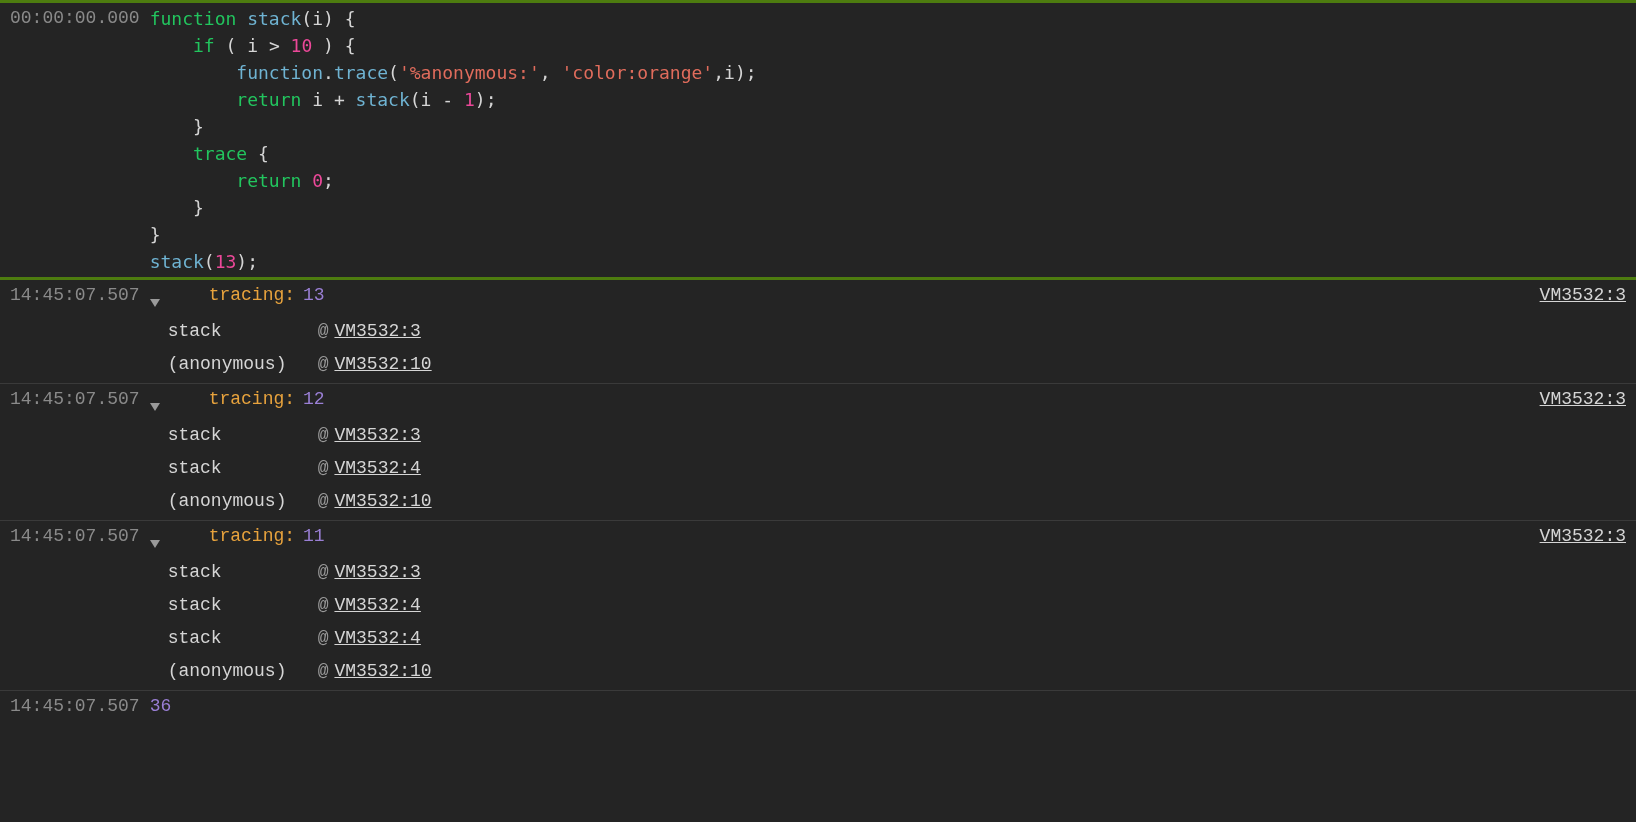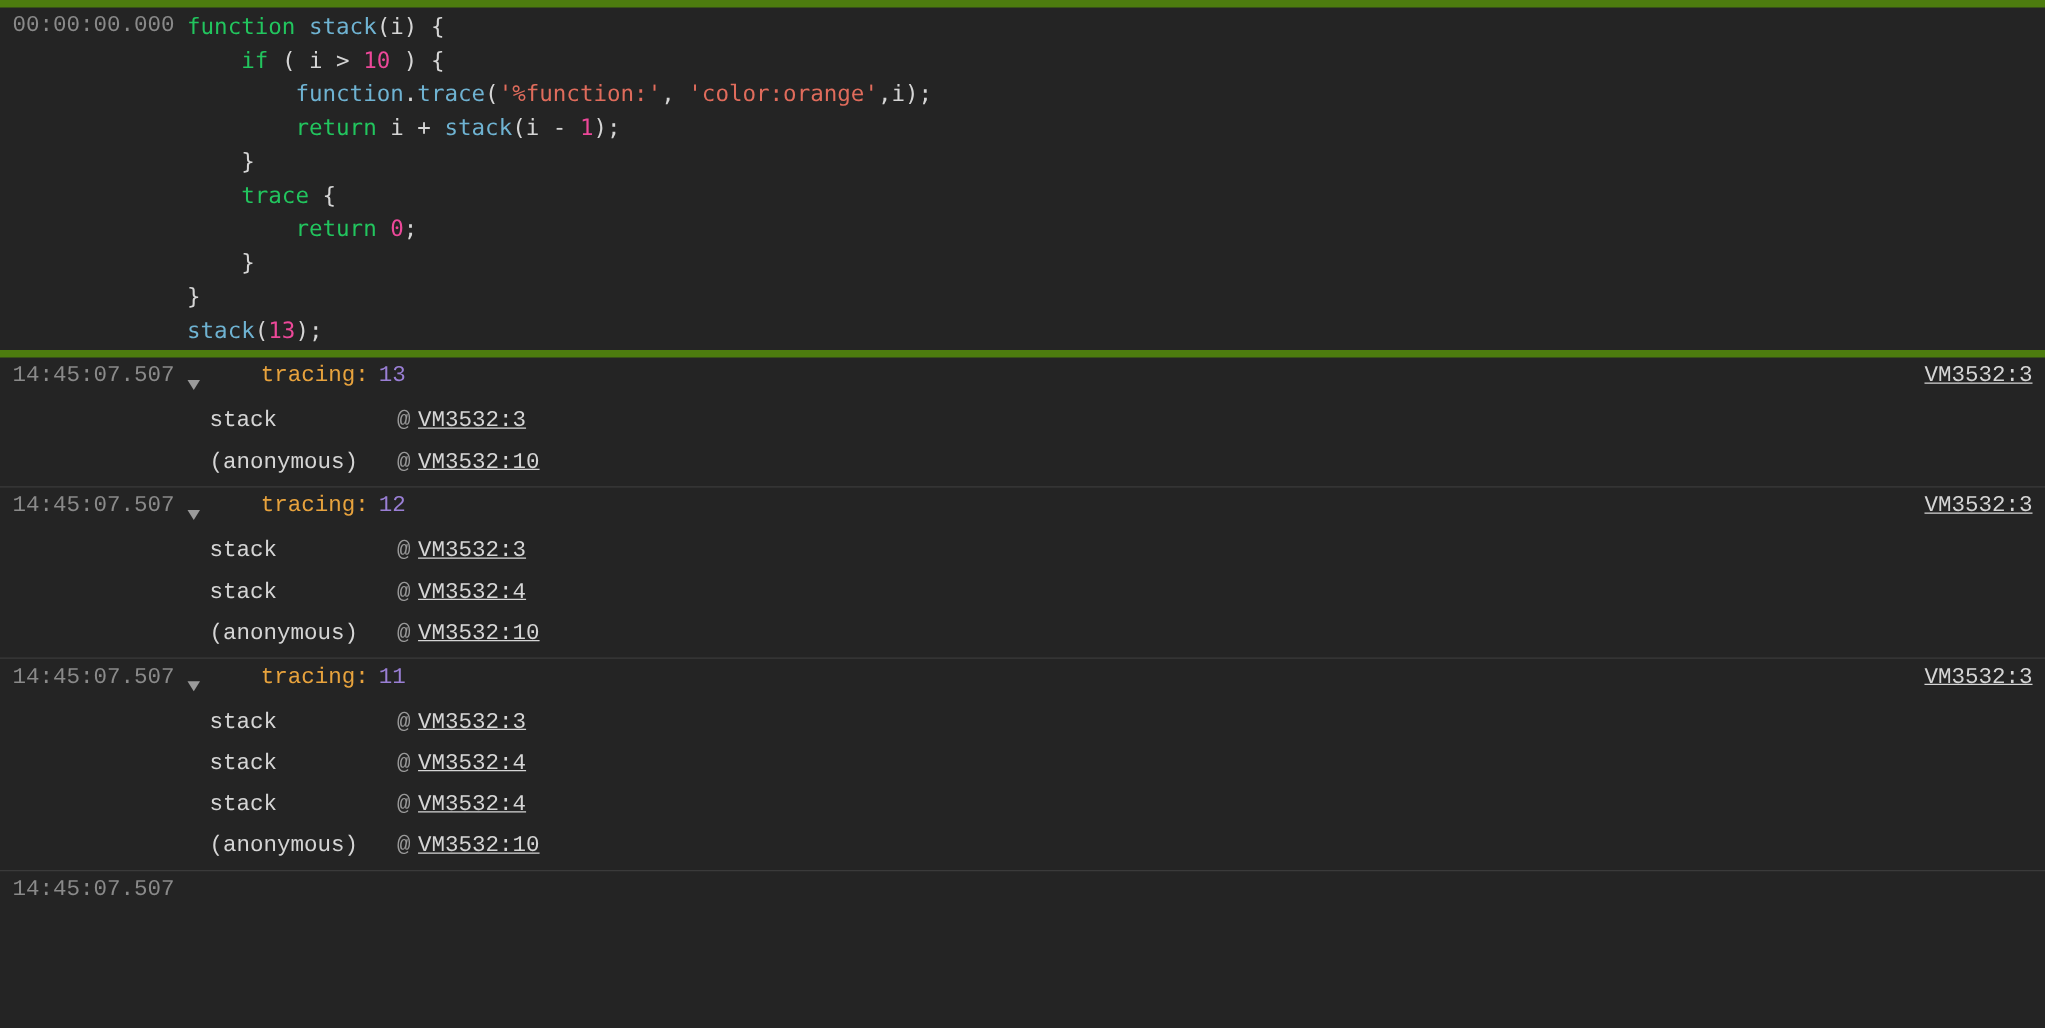--- a/index.html
+++ b/index.html
@@ -11,21 +11,21 @@
     line-height: 1.5;
     width: 1636px;
   }
   .entry {
     border-top: 1px solid #3a3a3a;
     display: flex;
     align-items: flex-start;
     padding: 2px 10px 2px 10px;
     position: relative;
   }
-  .entry:first-child { border-top: 6px solid #4d7c0f; }
+  .entry:first-child { border-top: 3px solid #4d7c0f; }
   .timestamp {
     color: #8a8a8a;
     white-space: pre;
     padding-right: 10px;
     flex: 0 0 auto;
     user-select: text;
   }
   .body { flex: 1 1 auto; min-width: 0; }
   .source-link {
     color: #d5d5d5;
@@ -71,21 +71,21 @@
   .tok-op   { color: #d5d5d5; }
 </style>
 </head>
 <body>
 
 <div class="entry">
   <span class="timestamp">00:00:00.000</span>
   <div class="body">
     <pre class="code" id="code-block"><span class="tok-kw">function</span><span class="tok-punc"> </span><span class="tok-fn">stack</span><span class="tok-punc">(</span><span class="tok-id">i</span><span class="tok-punc">) {</span>
 <span class="tok-punc">    </span><span class="tok-kw">if</span><span class="tok-punc"> ( </span><span class="tok-id">i</span><span class="tok-punc"> </span><span class="tok-op">&gt;</span><span class="tok-punc"> </span><span class="tok-num">10</span><span class="tok-punc"> ) {</span>
-<span class="tok-punc">        </span><span class="tok-fn">function</span><span class="tok-punc">.</span><span class="tok-fn">trace</span><span class="tok-punc">(</span><span class="tok-str">'%function:'</span><span class="tok-punc">, </span><span class="tok-str">'color:orange'</span><span class="tok-punc">,</span><span class="tok-id">i</span><span class="tok-punc">);</span>
+<span class="tok-punc">        </span><span class="tok-fn">function</span><span class="tok-punc">.</span><span class="tok-fn">trace</span><span class="tok-punc">(</span><span class="tok-str">'%anonymous:'</span><span class="tok-punc">, </span><span class="tok-str">'color:orange'</span><span class="tok-punc">,</span><span class="tok-id">i</span><span class="tok-punc">);</span>
 <span class="tok-punc">        </span><span class="tok-kw">return</span><span class="tok-punc"> </span><span class="tok-id">i</span><span class="tok-punc"> + </span><span class="tok-fn">stack</span><span class="tok-punc">(</span><span class="tok-id">i</span><span class="tok-punc"> </span><span class="tok-op">-</span><span class="tok-punc"> </span><span class="tok-num">1</span><span class="tok-punc">);</span>
 <span class="tok-punc">    }</span>
 <span class="tok-punc">    </span><span class="tok-kw">trace</span><span class="tok-punc"> {</span>
 <span class="tok-punc">        </span><span class="tok-kw">return</span><span class="tok-punc"> </span><span class="tok-num">0</span><span class="tok-punc">;</span>
 <span class="tok-punc">    }</span>
 <span class="tok-punc">}</span>
 <span class="tok-fn">stack</span><span class="tok-punc">(</span><span class="tok-num">13</span><span class="tok-punc">);</span></pre>
   </div>
 </div>
 
@@ -179,13 +179,16 @@
     <span class="stack-at">@</span>
     <a class="stack-loc">VM3532:10</a>
   </div>
 </div>
     </div>
   </div>
 </div>
 
 <div class="entry">
   <span class="timestamp">14:45:07.507</span>
+  <div class="body">
+    <span class="final-value">36</span>
+  </div>
 </div>
 
 </body></html>

